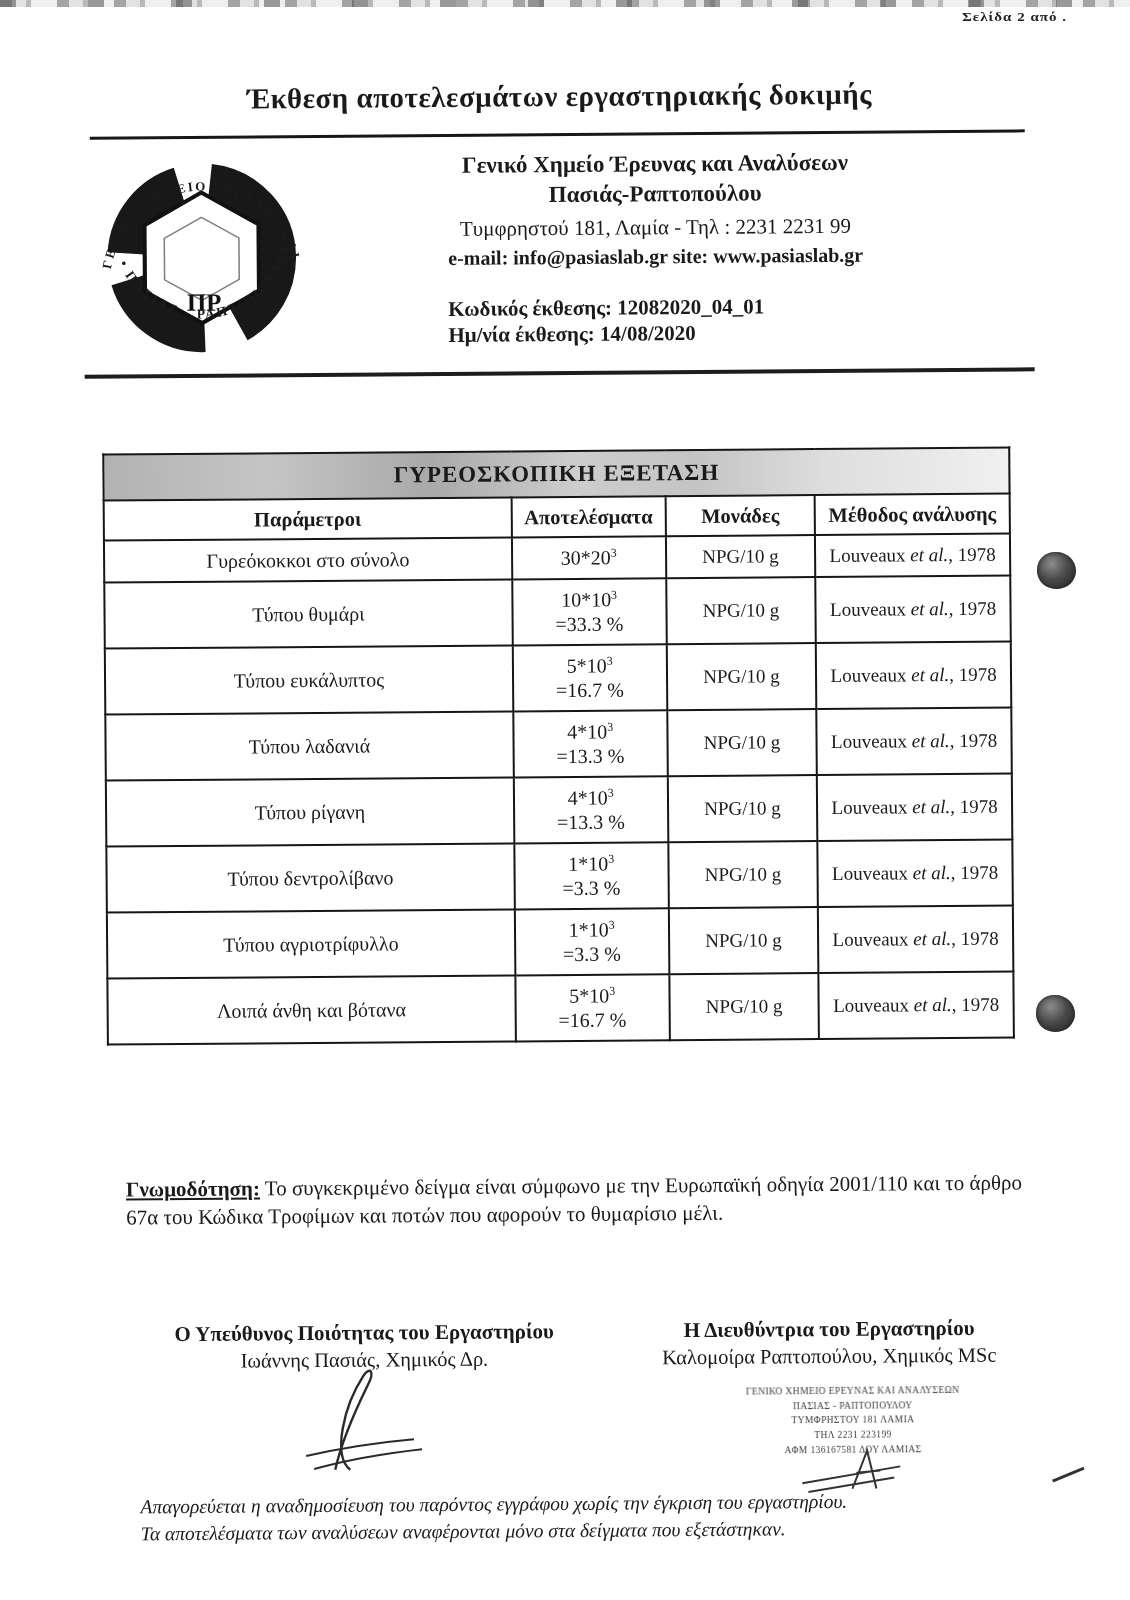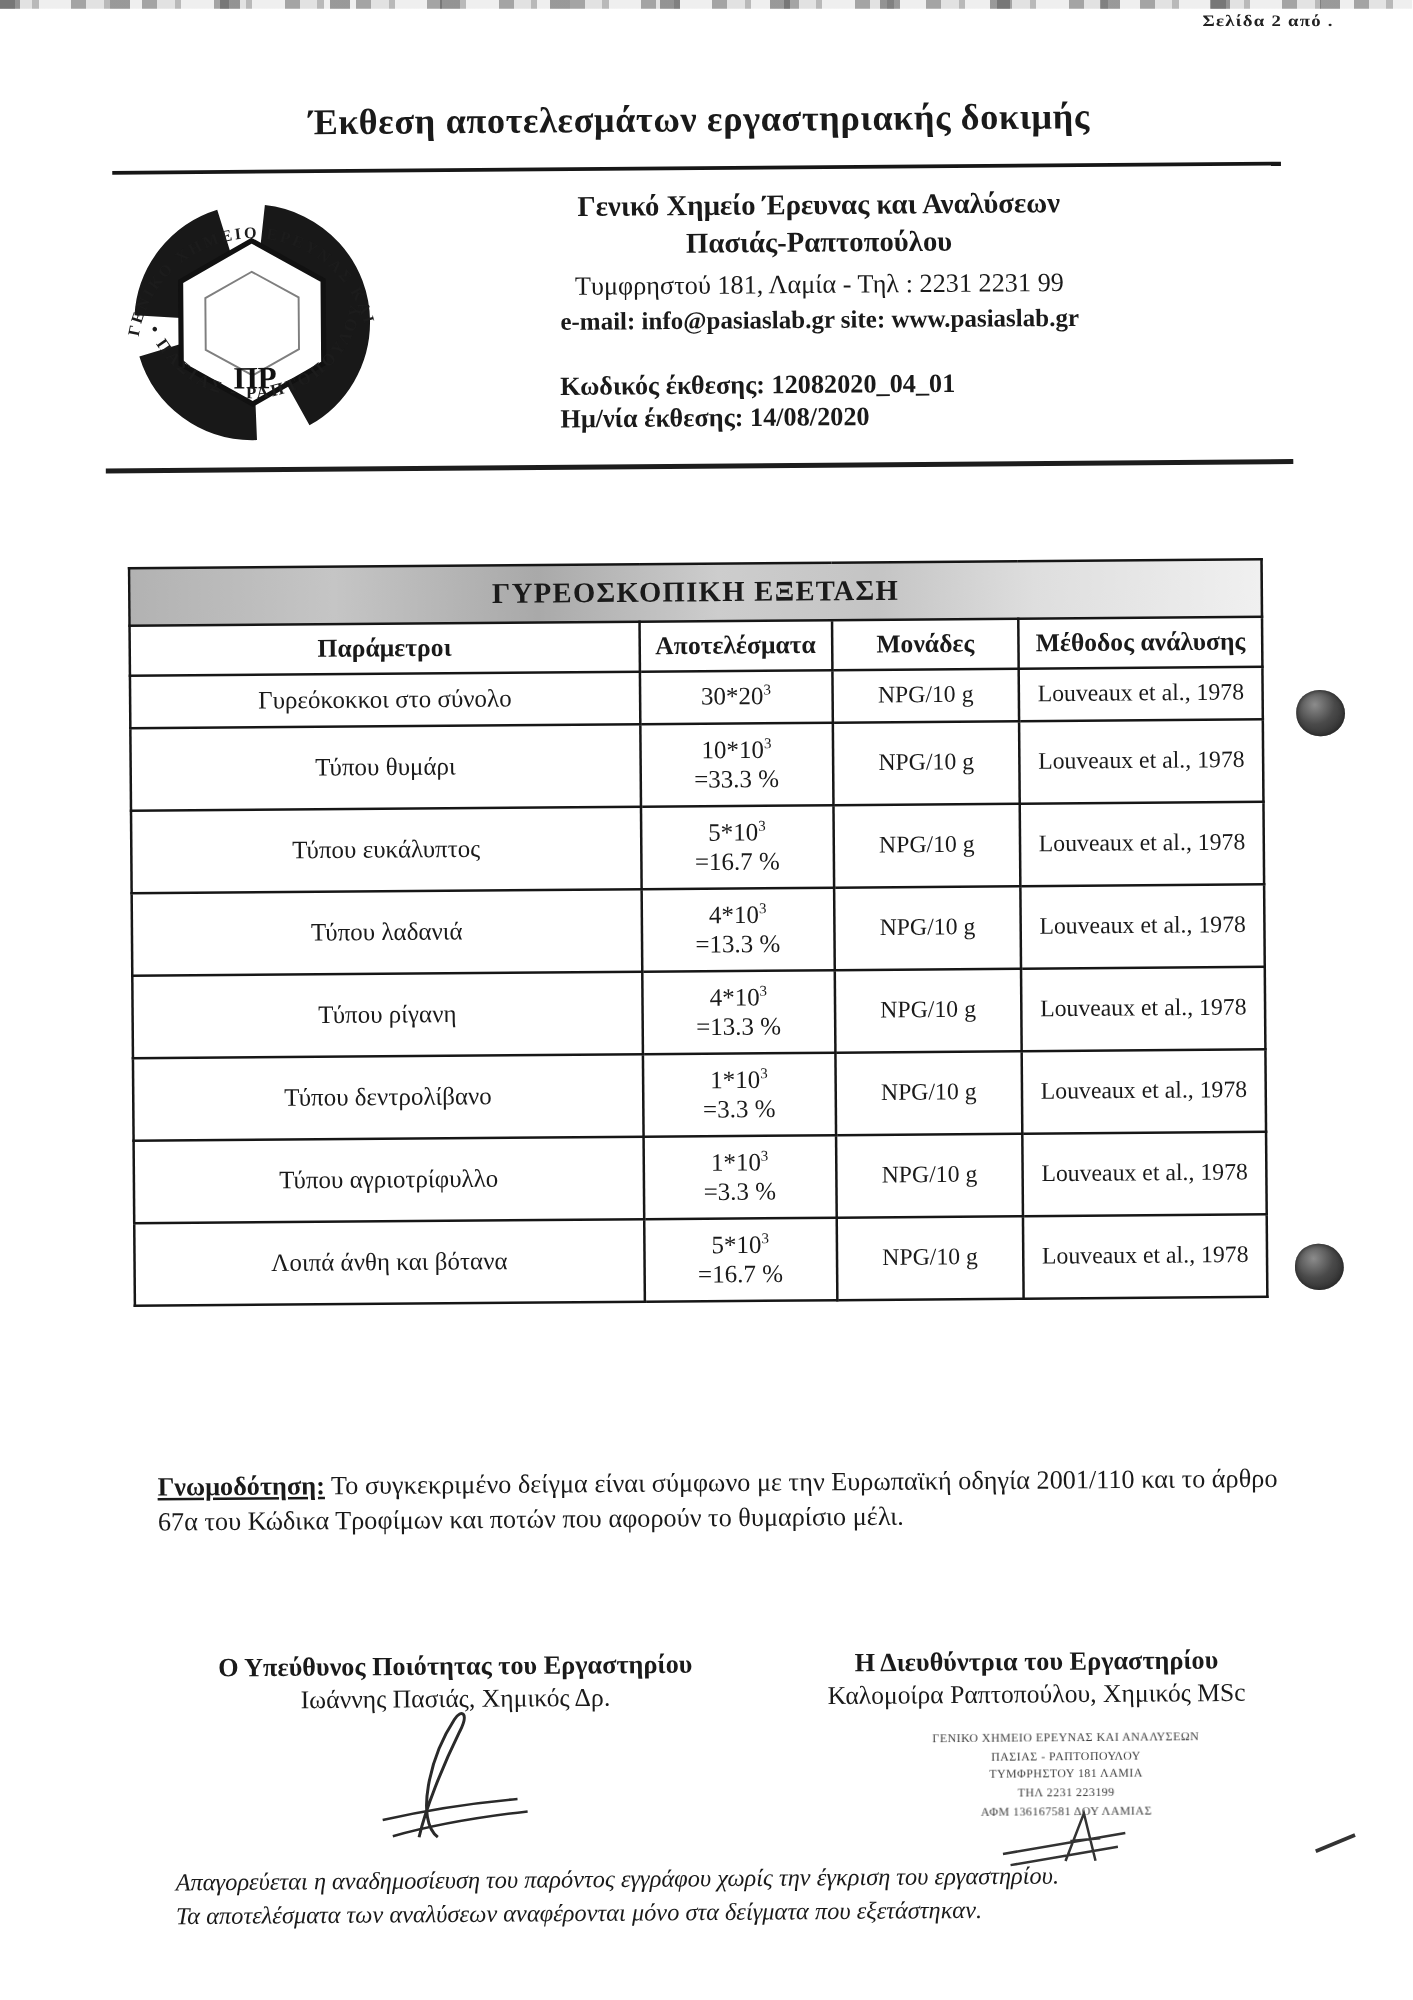--- a/index.html
+++ b/index.html
@@ -33,21 +33,21 @@
     font-size:20px;}
   .ptable td,.ptable th{border:2px solid #161616;text-align:center;vertical-align:middle;padding:2px 4px;}
   .ptable .t-title{height:40px;font-size:23px;font-weight:bold;letter-spacing:1px;
     background:linear-gradient(90deg,#b2b2b2 0%,#c5c5c5 18%,#a9a9a9 36%,#cdcdcd 52%,#c4c4c4 66%,#dedede 80%,#f0f0f0 100%);}
   .ptable .t-head th{height:34px;font-size:20.5px;font-weight:bold;}
   .ptable .r-short td{height:36px;}
   .ptable .r-tall td{height:60px;}
   .res sup{font-size:12px;}
   .res .pct{display:block;margin-top:1px;}
   .method{font-size:19px;}
-  .method .etal{}
+  .method .etal{font-style:italic;}
   .units{font-size:19px;}
   .c-param{width:45%;} .c-res{width:17%;} .c-units{width:16.5%;} .c-meth{width:21.5%;}
 
   .hole{position:absolute;width:39px;height:37px;border-radius:48% 52% 50% 50%;
     background:radial-gradient(circle at 38% 32%, #8c8c8c 0%, #4a4a4a 45%, #343434 75%, #5a5a5a 100%);
     box-shadow:inset 0 0 4px #222;}
   .hole1{top:552px;left:1037px;} .hole2{top:995px;left:1036px;}
 
   .opinion{position:absolute;top:1172px;left:123px;width:912px;font-size:21px;line-height:1.35;}
   .opinion .label{font-weight:bold;text-decoration:underline;}

